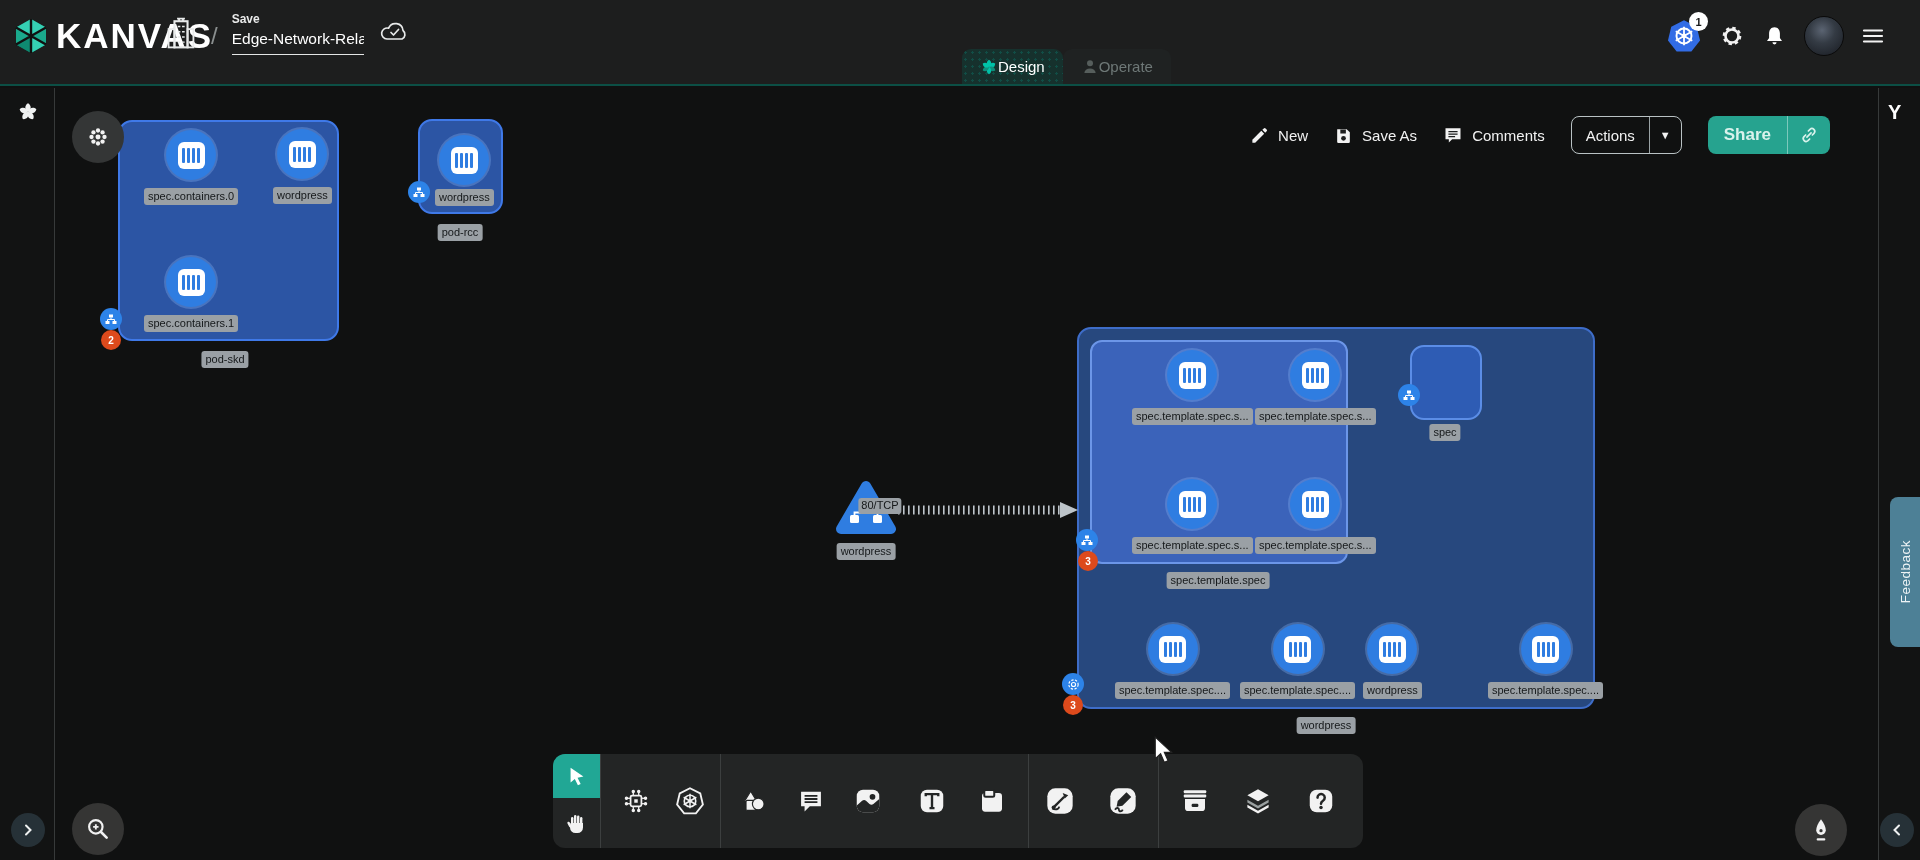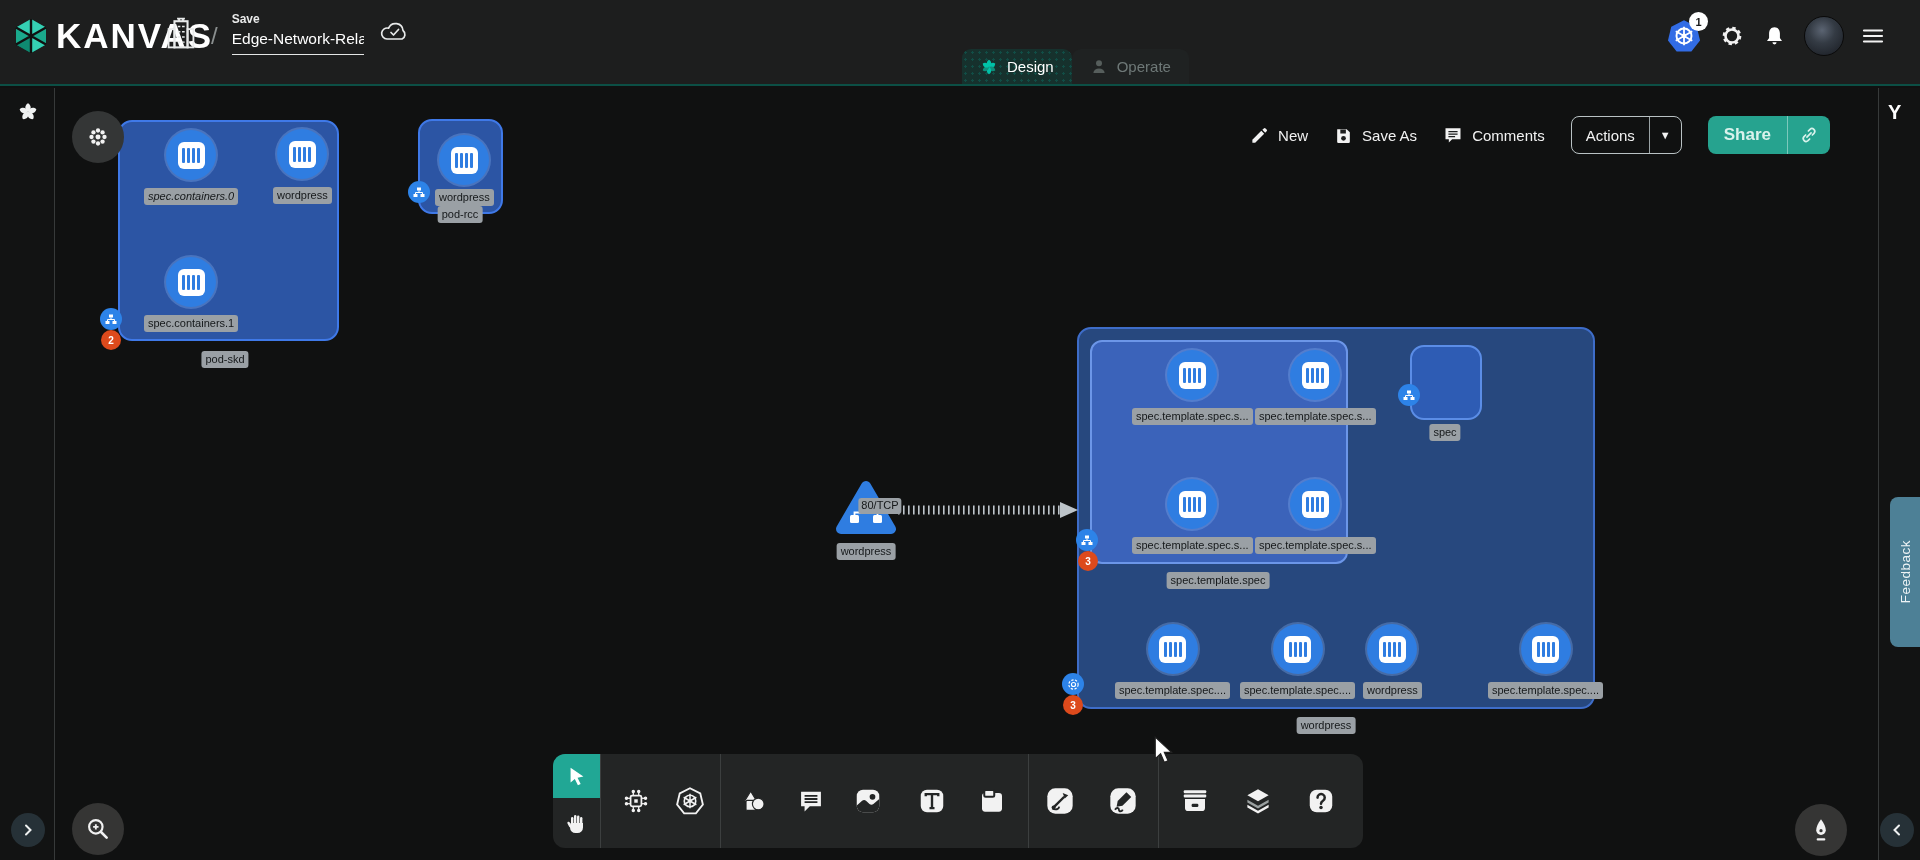--- a/index.html
+++ b/index.html
@@ -11,21 +11,21 @@
   .logo-wrap { position:absolute; left:14px; top:16px; display:flex; align-items:center; gap:8px; }
   .wordmark { color:#fff; font-size:35px; font-weight:bold; letter-spacing:2px; }
   .doc-info { position:absolute; left:165px; top:12px; display:flex; align-items:flex-start; gap:14px; }
   .slash { color:#8a8f8f; font-size:24px; margin-top:10px; font-weight:300; }
   .name-block { display:flex; flex-direction:column; }
   .name-label { color:#e9eaea; font-size:12px; font-weight:bold; margin-bottom:2px; }
   .name-input { background:transparent; border:none; outline:none; border-bottom:1px solid #e4e6e6; color:#fff; font-size:15.5px; width:132px; padding:2px 0 6px 0; font-family:"Liberation Sans",sans-serif; }
   .cloud-wrap { margin-top:8px; }
 
   .tabs { position:absolute; left:962px; bottom:0; display:flex; }
-  .tab { height:35px; display:flex; align-items:center; gap:9px; padding:0 18px; border-radius:9px 9px 0 0; font-size:15px; cursor:pointer; }
+  .tab { height:35px; display:flex; align-items:center; padding:0 18px; border-radius:9px 9px 0 0; font-size:15px; cursor:pointer; }
   .tab-design { background:#16312d; color:#fff; background-image:radial-gradient(rgba(0,179,159,.22) 1px, transparent 1.2px); background-size:7px 7px; }
   .tab-operate { background:#1f2222; color:#6e7877; }
 
   .topbar-right { position:absolute; right:35px; top:16px; display:flex; align-items:center; gap:17px; height:40px; }
   .k8s-wrap { position:relative; width:36px; height:36px; }
   .count-badge { position:absolute; right:-6px; top:-6px; width:19px; height:19px; background:#fff; color:#1a1a1a; border-radius:50%; font-size:11px; font-weight:bold; display:flex; align-items:center; justify-content:center; }
   .avatar { width:40px; height:40px; border-radius:50%; background:radial-gradient(circle at 45% 35%, #5b6472 0%, #343b44 40%, #171a20 100%); border:1px solid #0a0a0a; }
 
   
   .canvas { position:absolute; left:0; top:88px; width:1920px; height:772px; background:#101111; }
@@ -286,21 +286,21 @@
               <path d="M9.5 14.5 l5 -5"></path>
               <path d="M8 12 l-2 2 a3.4 3.4 0 0 0 4.8 4.8 l2-2"></path>
               <path d="M16 12 l2-2 a3.4 3.4 0 0 0 -4.8-4.8 l-2 2"></path>
             </g>
           </svg>
         </span>
       </div>
     </div>
 
     <div class="group g-pod" id="pod-skd"></div>
-    <div class="cnode" style="left:144px; top:42px;font-style:italic;">
+    <div class="cnode" style="left:144px; top:42px;">
       <div class="ccircle">
           <div class="cbox">
             <i class="cbar"></i>
             <i class="cbar"></i>
             <i class="cbar"></i>
             <i class="cbar"></i>
           </div>
         </div>
       <div class="chip">spec.containers.0</div>
     </div>
@@ -350,21 +350,21 @@
       <div class="chip" style="margin-top:4px">wordpress</div>
     </div>
     <div class="badge-blue" style="left:408px; top:93px;">
       <svg width="12" height="11" viewBox="0 0 12 11">
         <rect x="4" y="0.5" width="4" height="3" fill="#fff"></rect>
           <rect x="0.5" y="7" width="4" height="3" fill="#fff"></rect>
           <rect x="7.5" y="7" width="4" height="3" fill="#fff"></rect>
         <path d="M6 3.5 v2 M2.5 7 v-1.5 h7 V7" stroke="#fff" fill="none" stroke-width="1"></path>
       </svg>
     </div>
-    <div class="chip glabel" style="left:460px; top:118px;">pod-rcc</div>
+    <div class="chip glabel" style="left:460px; top:136px;">pod-rcc</div>
 
     <svg class="edge-svg" width="200" height="50">
       <line x1="6" y1="25" x2="168" y2="25" stroke="#ccd4da" stroke-width="9" stroke-dasharray="1.6 3.4" opacity="0.92"></line>
       <polygon points="168,17 186,25 168,33" fill="#ccd4da" opacity="0.92"></polygon>
     </svg>
     <div class="svc-node">
       <svg width="64" height="58" viewBox="0 0 64 58">
         <path d="M32 7 L57 50 L7 50 Z" fill="#2f7de1" stroke="#2f7de1" stroke-width="10" stroke-linejoin="round"></path>
         <g>
           <rect x="27.5" y="20" width="9" height="8" rx="1.5" fill="#fff"></rect>

